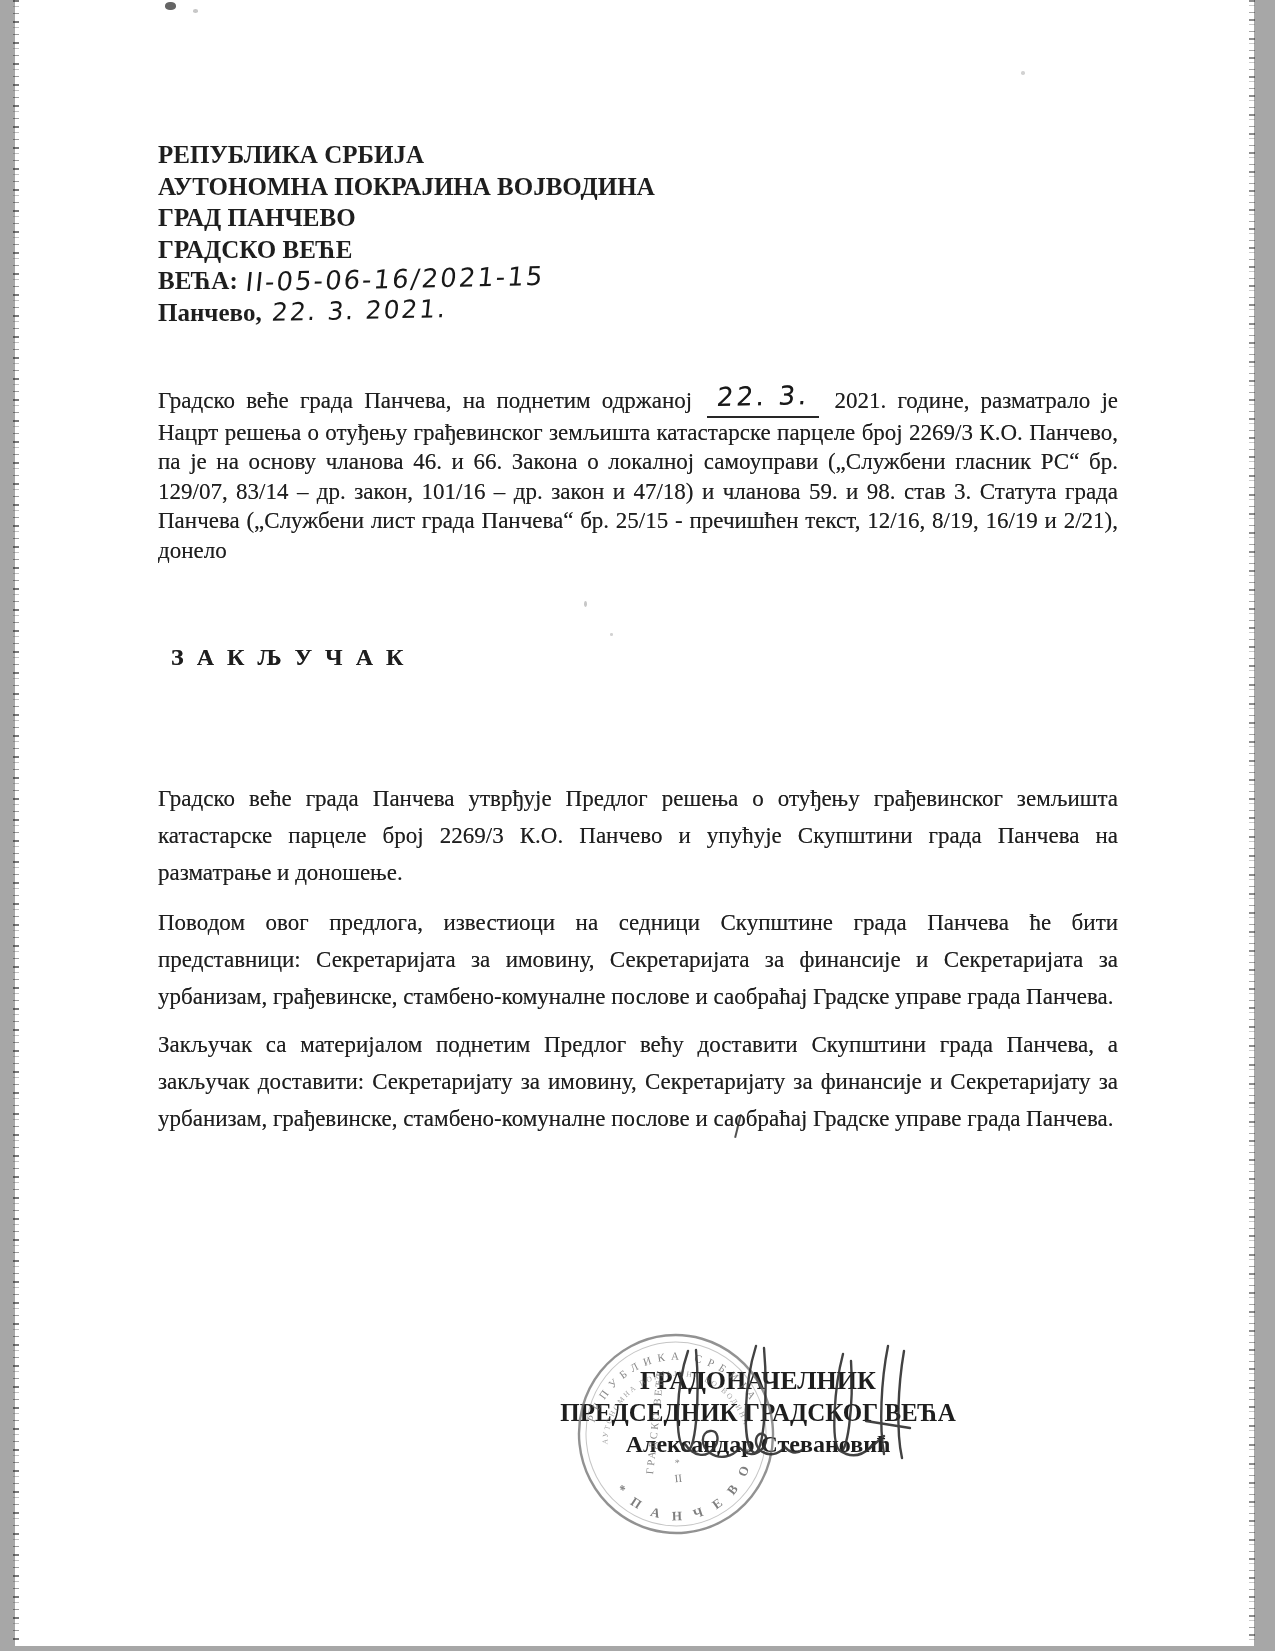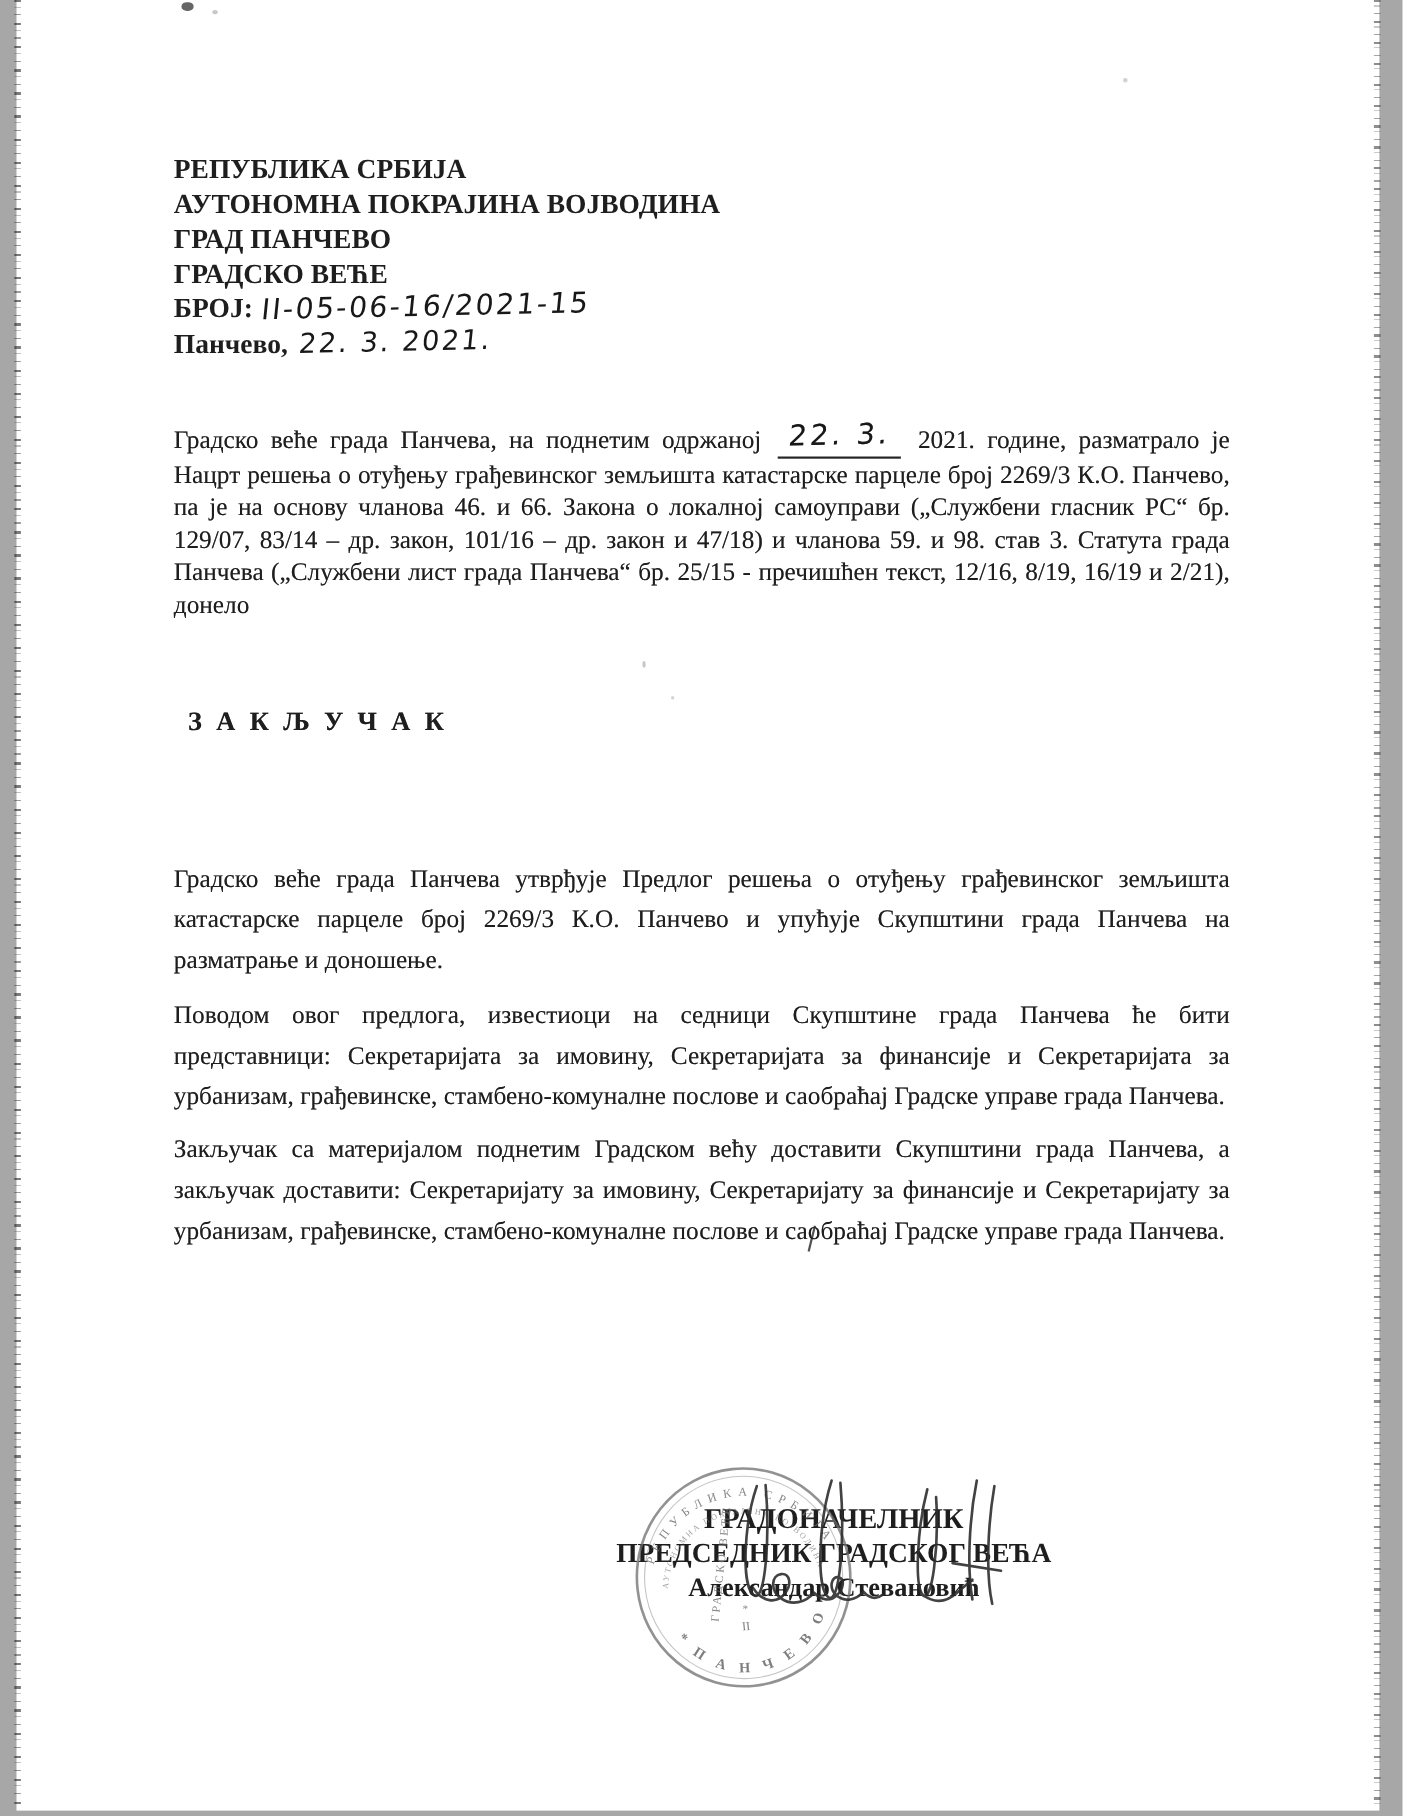--- a/index.html
+++ b/index.html
@@ -73,38 +73,38 @@
 <div class="speck" style="left:584px;top:601px;width:3px;height:6px;opacity:.3;"></div>
 <div class="speck" style="left:610px;top:633px;width:3px;height:3px;opacity:.25;"></div>
 <div class="speck" style="left:737px;top:1114px;width:2px;height:24px;border-radius:0;transform:rotate(14deg);background:#333;opacity:.85;"></div>
 
 <div class="letterhead">
   <div>РЕПУБЛИКА СРБИЈА</div>
   <div>АУТОНОМНА ПОКРАЈИНА ВОЈВОДИНА</div>
   <div>ГРАД ПАНЧЕВО</div>
   <div>ГРАДСКО ВЕЋЕ</div>
   <div>
-    <span>БРОЈ:</span><span class="hw number">II-05-06-16/2021-15</span>
+    <span>ВЕЋА:</span><span class="hw number">II-05-06-16/2021-15</span>
   </div>
   <div>
     <span>Панчево,</span><span class="hw date">22. 3. 2021.</span>
   </div>
 </div>
 
 <div class="para p1">
   <span>Градско веће града Панчева, на поднетим одржаној</span>
   <span class="fill"><span class="hw">22. 3.</span></span>
   <span>2021. године, разматрало је Нацрт решења о отуђењу грађевинског земљишта катастарске парцеле број 2269/3 К.О. Панчево, па је на основу чланова 46. и 66. Закона о локалној самоуправи („Службени гласник РС“ бр. 129/07, 83/14 – др. закон, 101/16 – др. закон и 47/18) и чланова 59. и 98. став 3. Статута града Панчева („Службени лист града Панчева“ бр. 25/15 - пречишћен текст, 12/16, 8/19, 16/19 и 2/21), донело</span>
 </div>
 
 <div class="heading">ЗАКЉУЧАК</div>
 
 <div class="para p2">Градско веће града Панчева утврђује Предлог решења о отуђењу грађевинског земљишта катастарске парцеле број 2269/3 К.О. Панчево и упућује Скупштини града Панчева на разматрање и доношење.</div>
 <div class="para p3">Поводом овог предлога, известиоци на седници Скупштине града Панчева ће бити представници: Секретаријата за имовину, Секретаријата за финансије и Секретаријата за урбанизам, грађевинске, стамбено-комуналне послове и саобраћај Градске управе града Панчева.</div>
-<div class="para p4">Закључак са материјалом поднетим Градском већу доставити Скупштини града Панчева, а закључак доставити: Секретаријату за имовину, Секретаријату за финансије и Секретаријату за урбанизам, грађевинске, стамбено-комуналне послове и саобраћај Градске управе града Панчева.</div>
+<div class="para p4">Закључак са материјалом поднетим Предлог већу доставити Скупштини града Панчева, а закључак доставити: Секретаријату за имовину, Секретаријату за финансије и Секретаријату за урбанизам, грађевинске, стамбено-комуналне послове и саобраћај Градске управе града Панчева.</div>
 
 <div class="sig-block">
   <div class="t1">ГРАДОНАЧЕЛНИК</div>
   <div class="t2">ПРЕДСЕДНИК ГРАДСКОГ ВЕЋА</div>
   <div class="nm">Александар Стевановић</div>
 </div>
 
 <svg class="stamp" width="245" height="245" viewBox="0 0 245 245">
   <g transform="rotate(-6 122 120)">
     <g stroke="#6e6e6e" fill="none">

